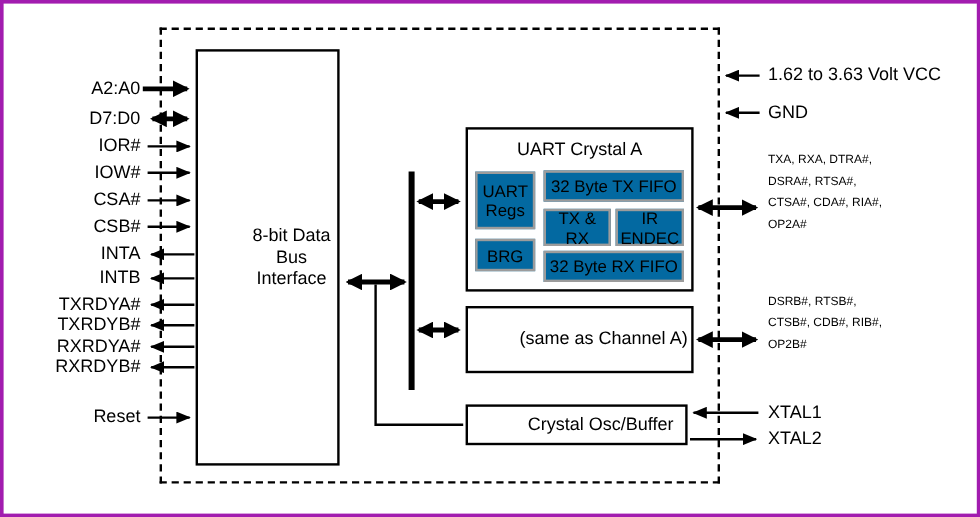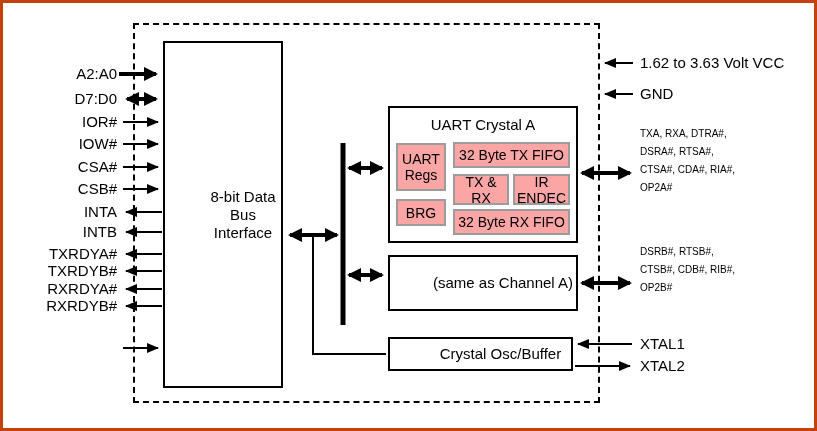--- a/index.html
+++ b/index.html
@@ -3,21 +3,21 @@
 <meta charset="utf-8">
 <style>
   * { box-sizing: border-box; }
   html, body { margin: 0; padding: 0; background: #fff; }
   body { font-family: "Liberation Sans", sans-serif; color: #000; }
   .frame {
     position: relative;
     width: 817px;
     height: 431px;
     background: #fff;
-    border: 3px solid #c2410c;
+    border: 3px solid #a21caf;
     overflow: hidden;
   }
   .chip-boundary {
     position: absolute;
     left: 130px; top: 20px;
     width: 467px; height: 380px;
     border: 2px dashed #000;
   }
   svg.wires {
     position: absolute; left: 0; top: 0;
@@ -29,21 +29,21 @@
     border: 2px solid #000;
     background: #fff;
     font-size: 15px;
     line-height: 18px;
     text-align: center;
   }
   .flexc { display: flex; align-items: center; justify-content: center; flex-direction: column; padding-left: 40px; }
   .subbox {
     position: absolute;
     border: 2px solid #9c9c9c;
-    background: #fca5a5;
+    background: #0369a1;
     font-size: 14px;
     line-height: 16px;
     text-align: center;
     display: flex; align-items: center; justify-content: center;
   }
   .pin {
     position: absolute;
     font-size: 15px;
     line-height: 18px;
     white-space: nowrap;
@@ -114,20 +114,21 @@
   <div class="pin left" style="top:110px">IOR#</div>
   <div class="pin left" style="top:132px">IOW#</div>
   <div class="pin left" style="top:155px">CSA#</div>
   <div class="pin left" style="top:177px">CSB#</div>
   <div class="pin left" style="top:200px">INTA</div>
   <div class="pin left" style="top:220px">INTB</div>
   <div class="pin left" style="top:242px">TXRDYA#</div>
   <div class="pin left" style="top:259px">TXRDYB#</div>
   <div class="pin left" style="top:277px">RXRDYA#</div>
   <div class="pin left" style="top:294px">RXRDYB#</div>
+  <div class="pin left" style="top:336px">Reset</div>
 
   <div class="block flexc" style="left:160px; top:38px; width:120px; height:347px;">
     <span class="dbi-label">8-bit Data Bus Interface</span>
   </div>
 
   <div class="block" style="left:385px; top:103px; width:190px; height:137px;">
     <div class="cha-title">UART Crystal A</div>
   </div>
   <div class="subbox" style="left:393px; top:140px; width:50px; height:48px;">
     <span>UART Regs</span>

